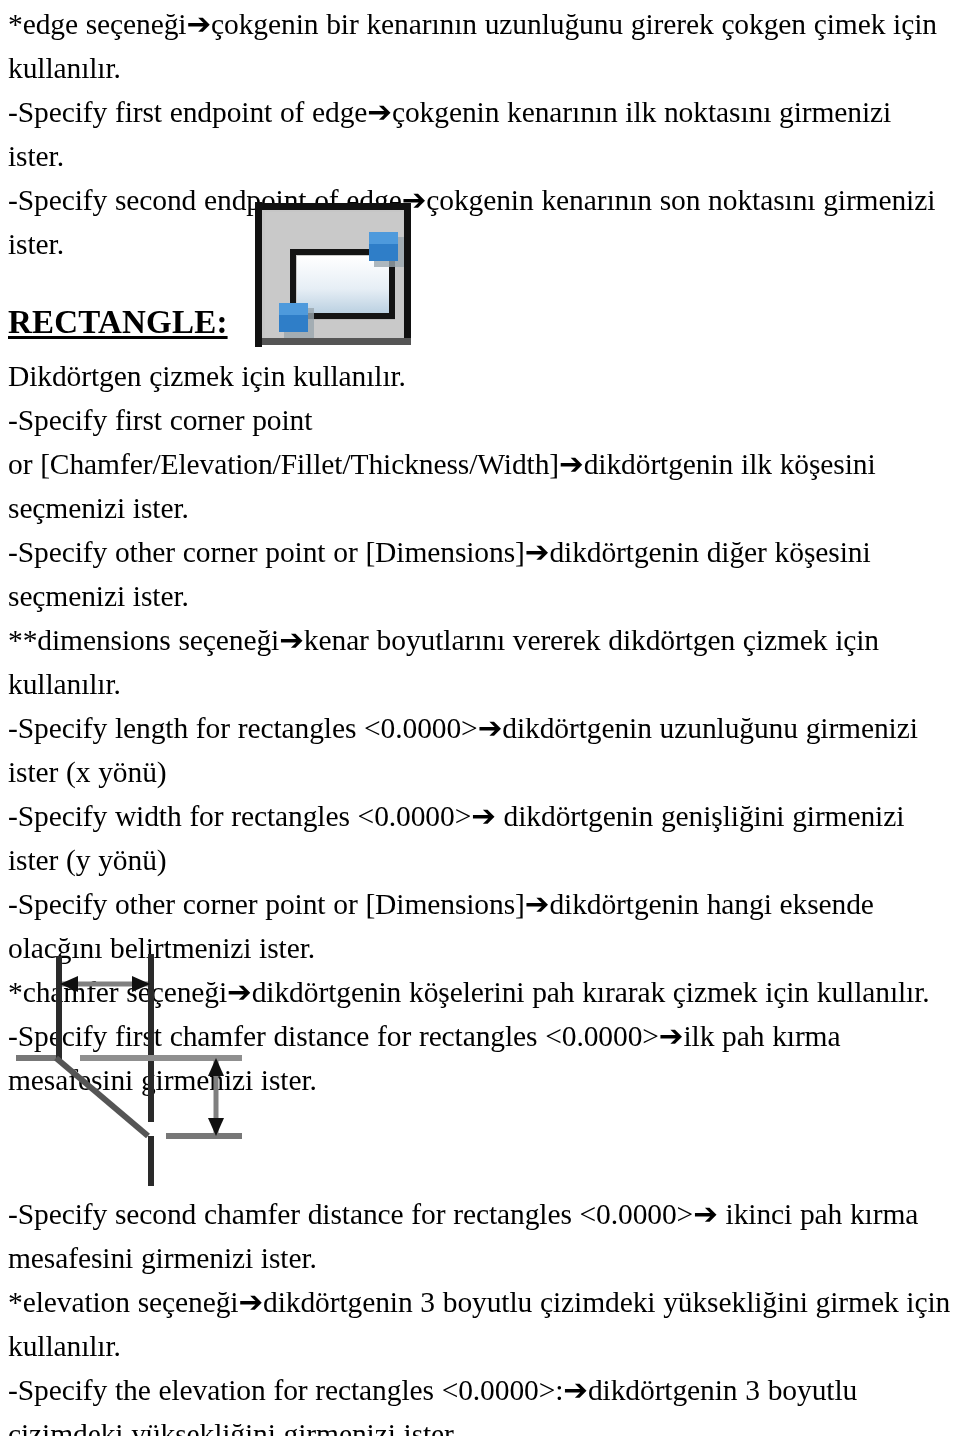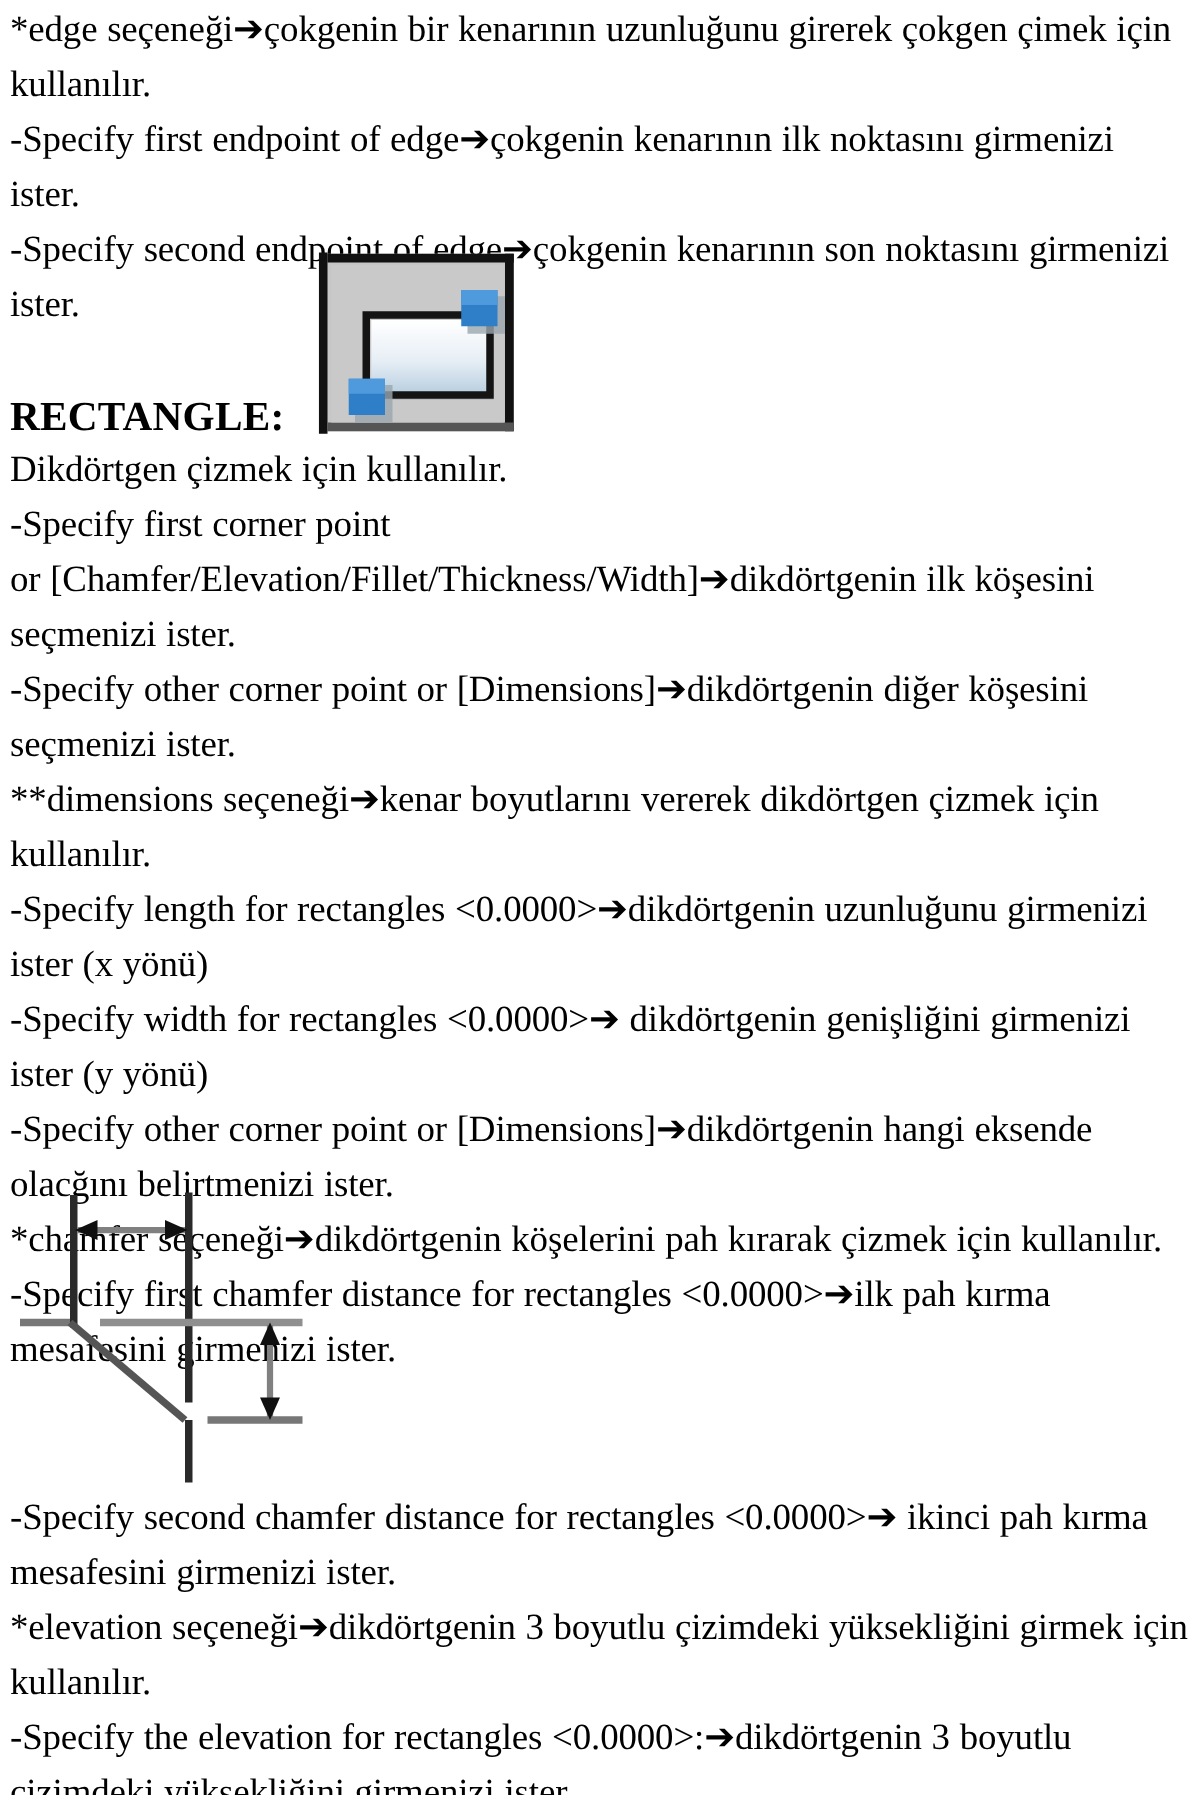--- a/index.html
+++ b/index.html
@@ -40,24 +40,25 @@
   #heading-row {
     position: absolute;
     left: 0;
     top: 300px;
     width: 960px;
     height: 48px;
   }
   #rect-heading {
     position: absolute;
     left: 8px;
-    top: 12px;
+    top: 0px;
     font-size: 33px;
     line-height: 44px;
     font-weight: bold;
+    text-decoration: underline;
     text-underline-offset: 3px;
     letter-spacing: 0.2px;
   }
 
   
   #rect-icon {
     position: absolute;
     left: 255px;
     top: 200px;
     width: 159px;

